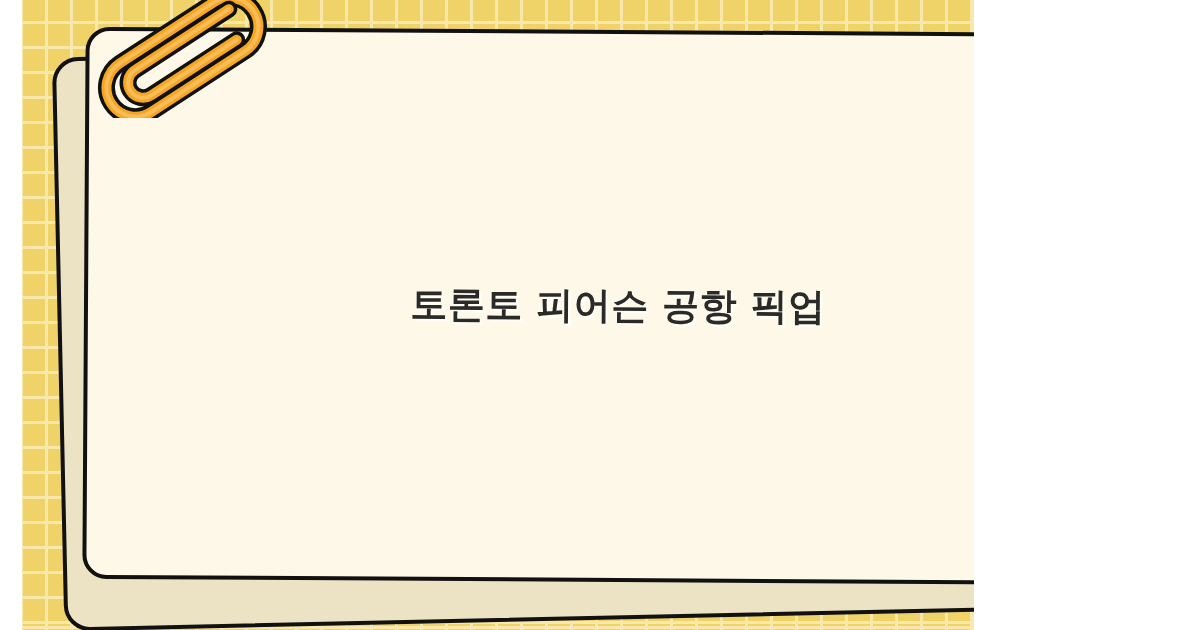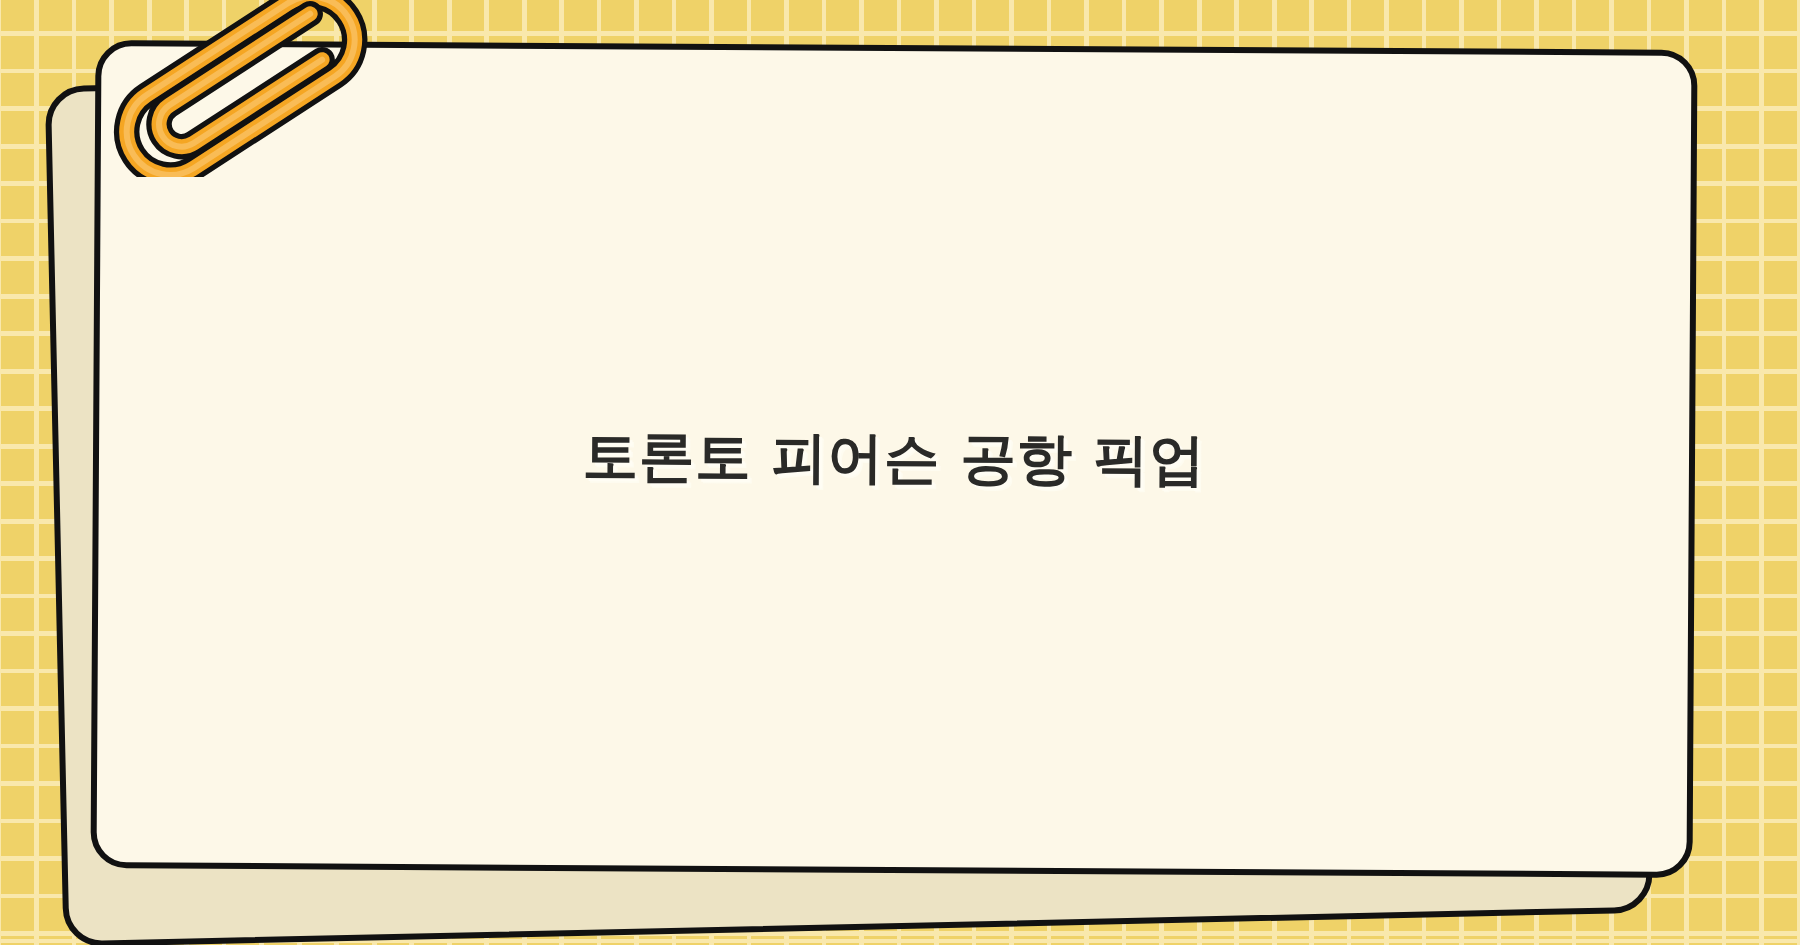--- a/index.html
+++ b/index.html
@@ -10,24 +10,25 @@
   body {
     width: 1200px;
     height: 630px;
     overflow: hidden;
     font-family: "Liberation Sans", sans-serif;
   }
 
   
   #stage {
     position: relative;
-    width: 1200px;
+    width: 952px;
     height: 630px;
     overflow: hidden;
     background-color: #efd268;
+    margin-left: 22px;
   }
 
   
   #grid-bg {
     position: absolute;
     inset: 0;
     background-color: #efd268;
     background-image:
       repeating-linear-gradient(to right,
         #f9e8ac 0px, #f9e8ac 3px, rgba(0,0,0,0) 3px, rgba(0,0,0,0) 25px),

